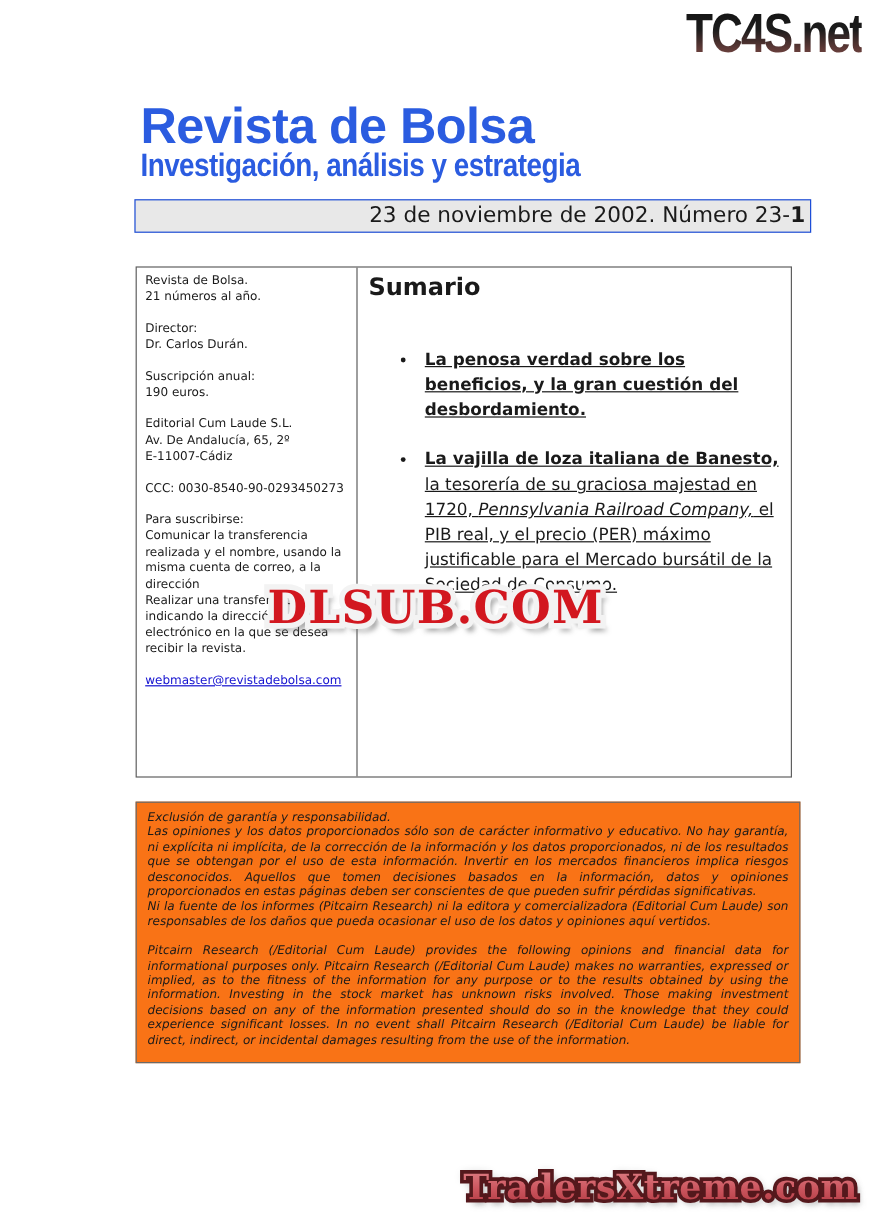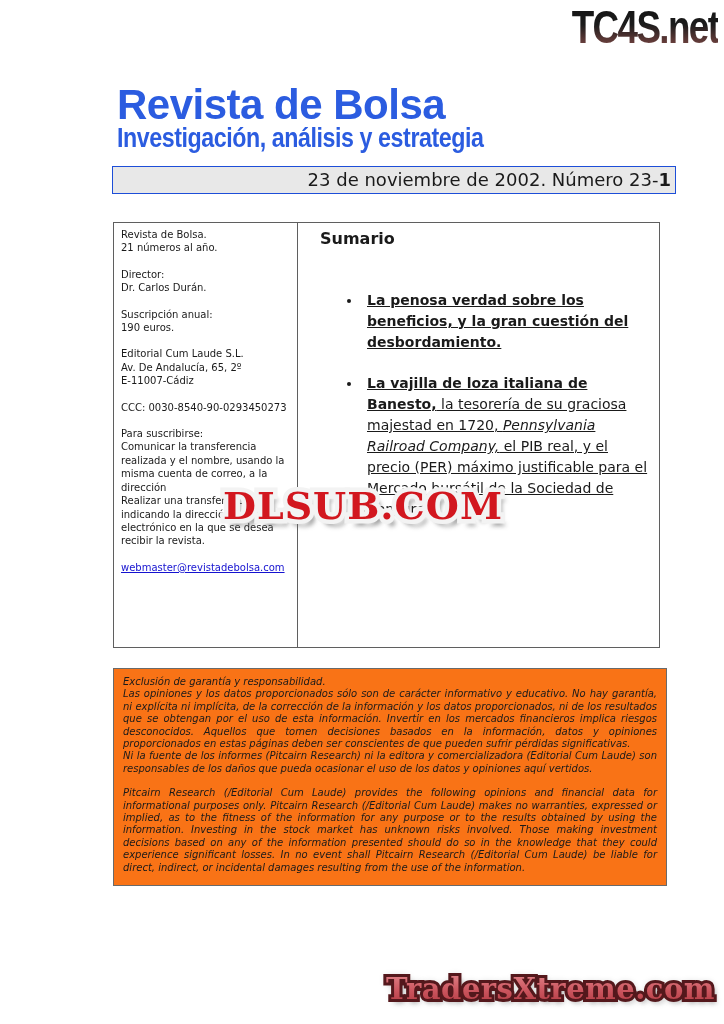--- a/index.html
+++ b/index.html
@@ -23,30 +23,30 @@
          line-height:1;letter-spacing:-0.5px;transform:scaleX(0.86);transform-origin:0 50%;
          color:var(--brand-blue,#2B5CE0);}
 
   .datebar{position:absolute;left:112px;top:166px;width:564px;height:28px;box-sizing:border-box;
            background:#e8e8e8;border:1px solid #1d4ed8;text-align:right;
            font-size:18px;line-height:25px;padding-right:4px;white-space:nowrap;}
   .datebar .bold{font-weight:bold;}
 
   
   .main-table{position:absolute;left:113px;top:222px;width:547px;height:426px;
-              box-sizing:border-box;border:1px solid #5f5f5f;display:flex;background:#fff;gap:13px;}
+              box-sizing:border-box;border:1px solid #5f5f5f;display:flex;background:#fff;}
   .cell-left{width:184px;box-sizing:border-box;border-right:1px solid #5f5f5f;
              padding:5px 7px;font-size:10px;line-height:13.4px;}
   .cell-left p{margin:0;}
   .blk{margin-bottom:13px;}
   .email-row{margin-top:30px;}
   .email-row a{color:var(--link-blue,#1512d0);text-decoration:underline;cursor:pointer;}
 
   .cell-right{flex:1;padding:6px 9px;font-size:14px;line-height:21px;}
-  .cell-right h2{margin:0;font-size:16px;line-height:20px;font-weight:bold;}
+  .cell-right h2{margin:0;font-size:20px;line-height:20px;font-weight:bold;}
   .cell-right ul{margin:41px 0 0 0;padding-left:42px;text-decoration:underline;}
   .cell-right li{margin-bottom:20px;padding-left:5px;}
   .cell-right b{font-weight:bold;}
   .cell-right i{font-style:italic;}
 
   
   .wm-dlsub{position:absolute;left:223px;top:487px;
             font-family:"DejaVu Serif",serif;font-weight:900;font-size:38px;
             letter-spacing:1px;line-height:1;white-space:nowrap;}
   .dl-outline{position:absolute;left:0;top:0;color:var(--watermark-red,#d2171f);

